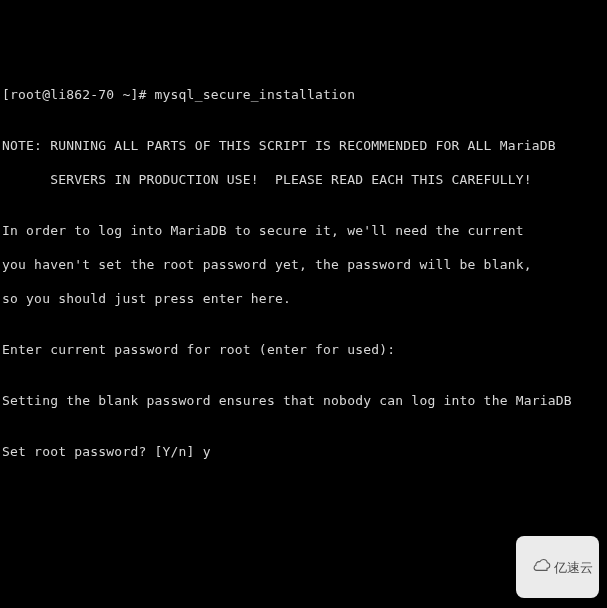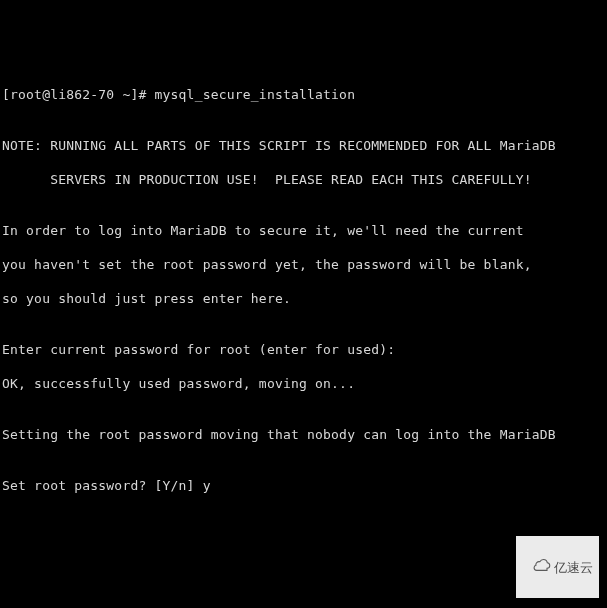--- a/index.html
+++ b/index.html
@@ -29,21 +29,21 @@
       right: 8px;
       bottom: 10px;
       display: flex;
       align-items: center;
       gap: 2px;
       background: rgba(255,255,255,0.92);
       color: #4a4a4a;
       font-family: "Microsoft YaHei", Arial, sans-serif;
       font-size: 13px;
       padding: 3px 6px 3px 2px;
-      border-radius: 0;
+      border-radius: 8px;
     }
     .watermark svg {
       width: 20px;
       height: 18px;
       flex-shrink: 0;
     }
   </style>
 </head>
 <body>
 
@@ -53,23 +53,22 @@
 <div>[root@li862-70 ~]# mysql_secure_installation</div>
 <div></div>
 <div>NOTE: RUNNING ALL PARTS OF THIS SCRIPT IS RECOMMENDED FOR ALL MariaDB</div>
 <div>      SERVERS IN PRODUCTION USE!  PLEASE READ EACH THIS CAREFULLY!</div>
 <div></div>
 <div>In order to log into MariaDB to secure it, we'll need the current</div>
 <div>you haven't set the root password yet, the password will be blank,</div>
 <div>so you should just press enter here.</div>
 <div></div>
 <div>Enter current password for root (enter for used):</div>
-<div>OK, successfully used password, moving on...</div>
 <div></div>
-<div>Setting the root password moving that nobody can log into the MariaDB</div>
+<div>Setting the blank password ensures that nobody can log into the MariaDB</div>
 <div></div>
 <div>Set root password? [Y/n] y</div>
 
 
 
 
 <div></div>
 <div></div>
 
 

